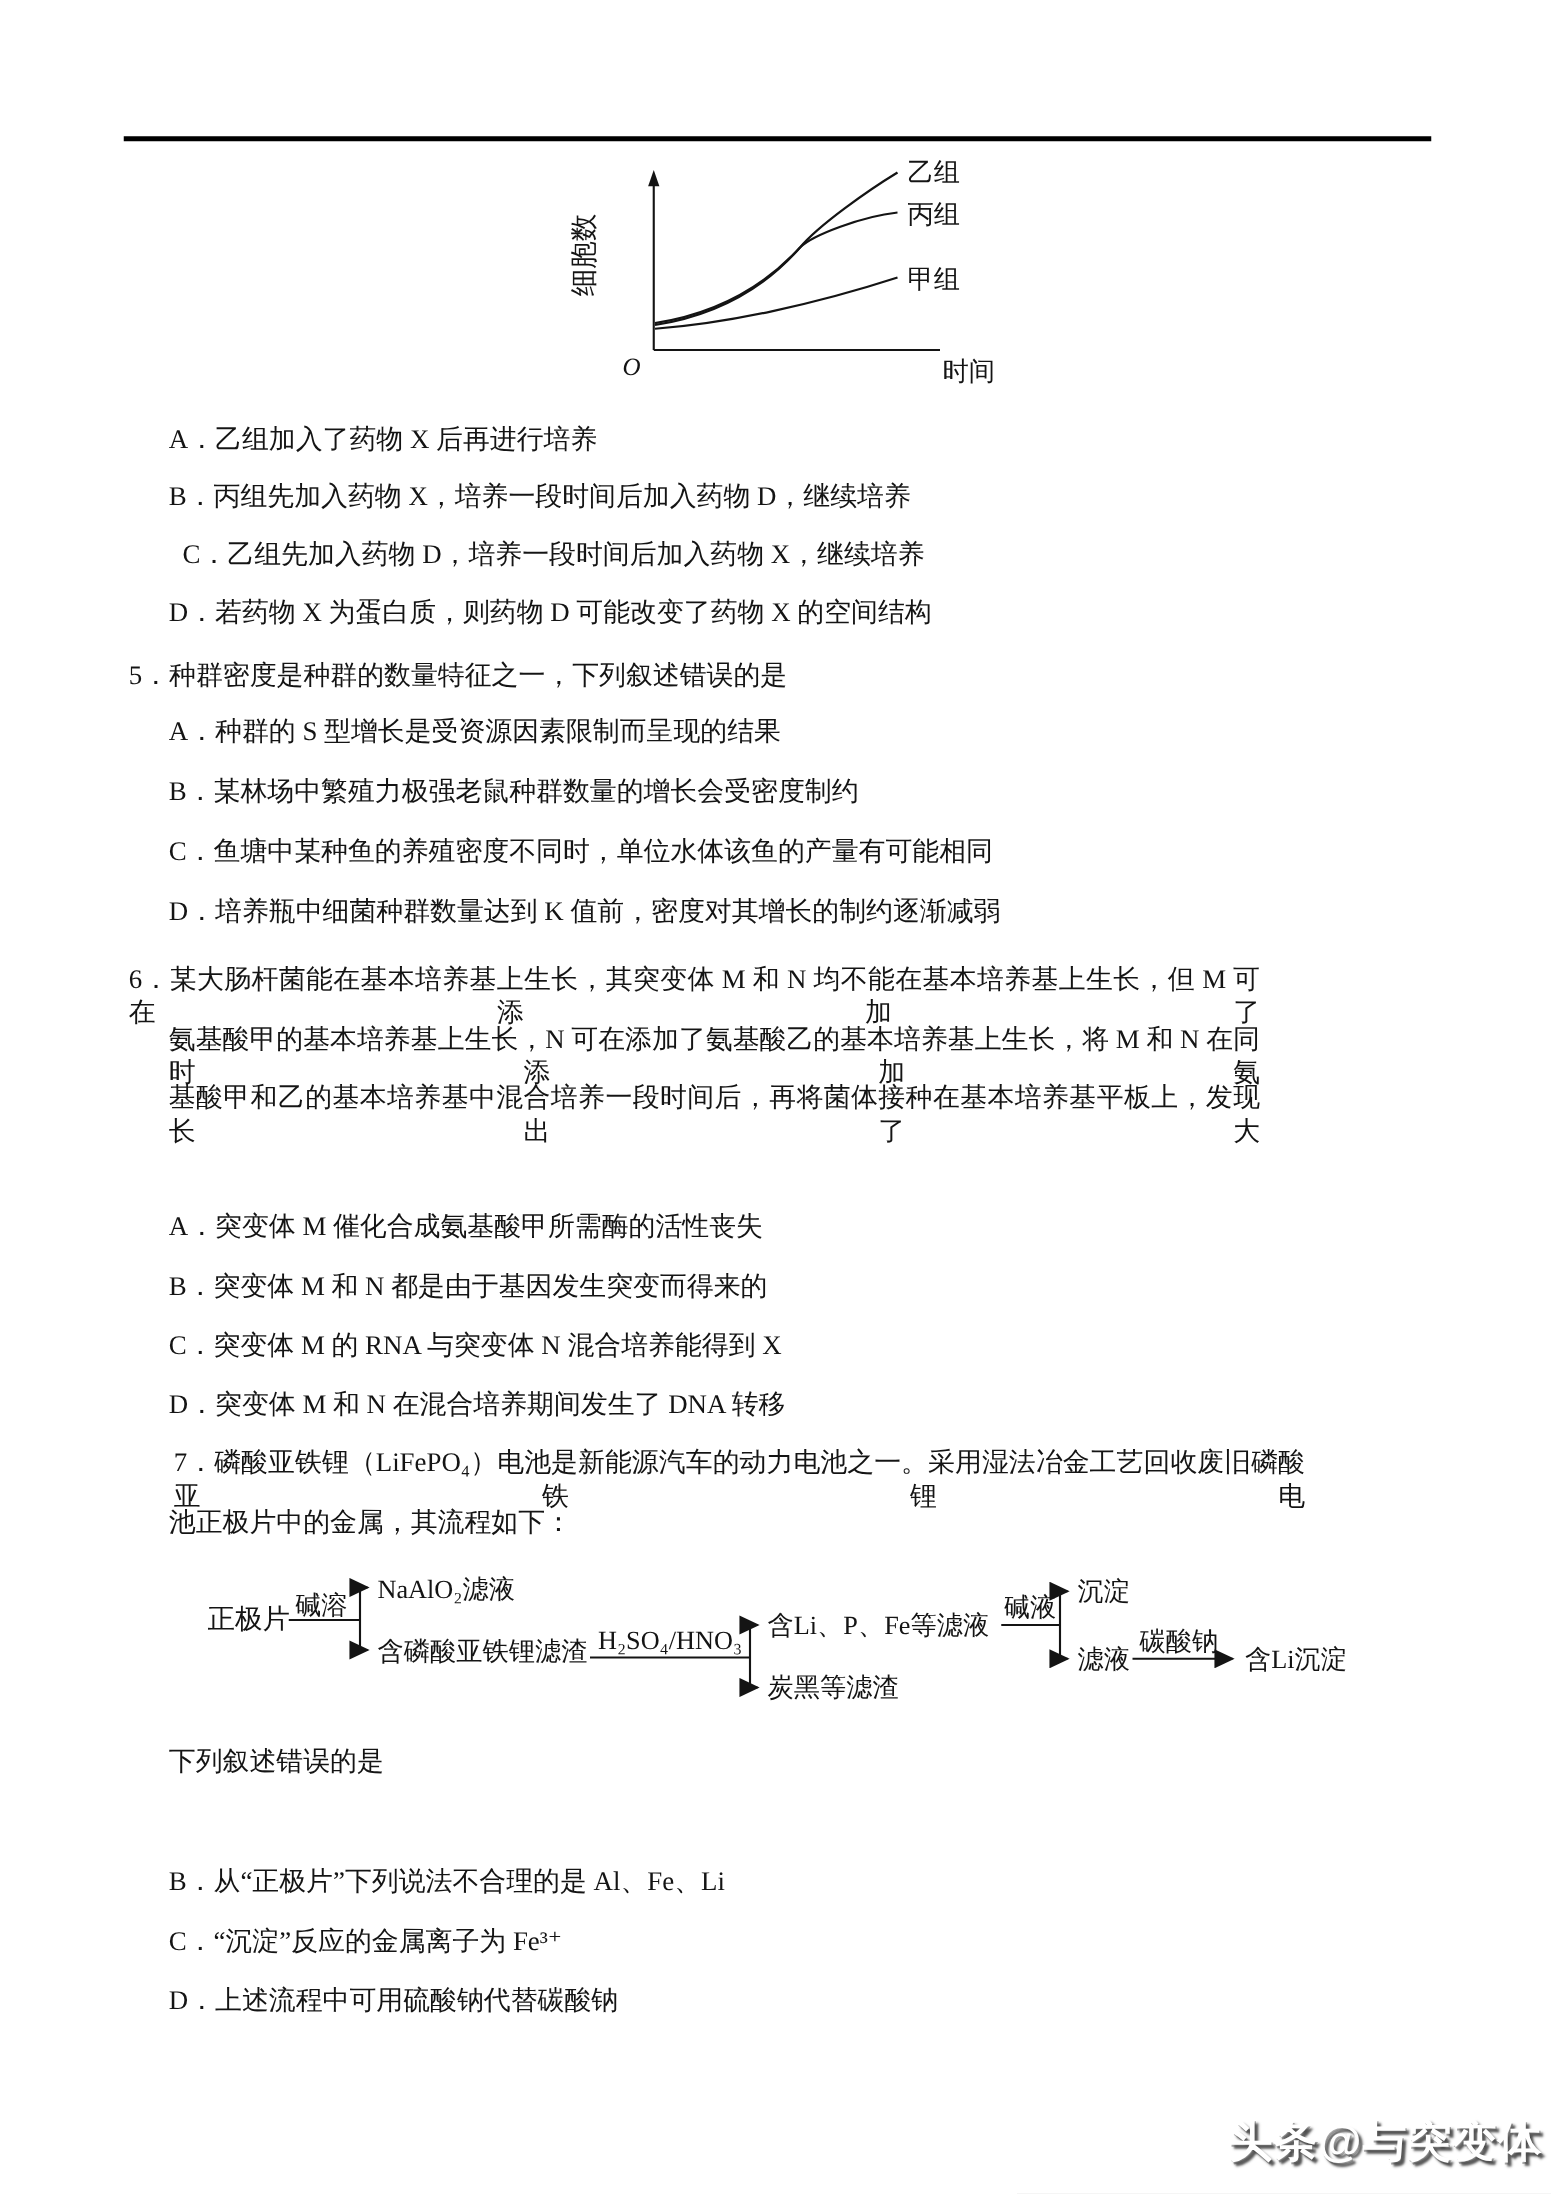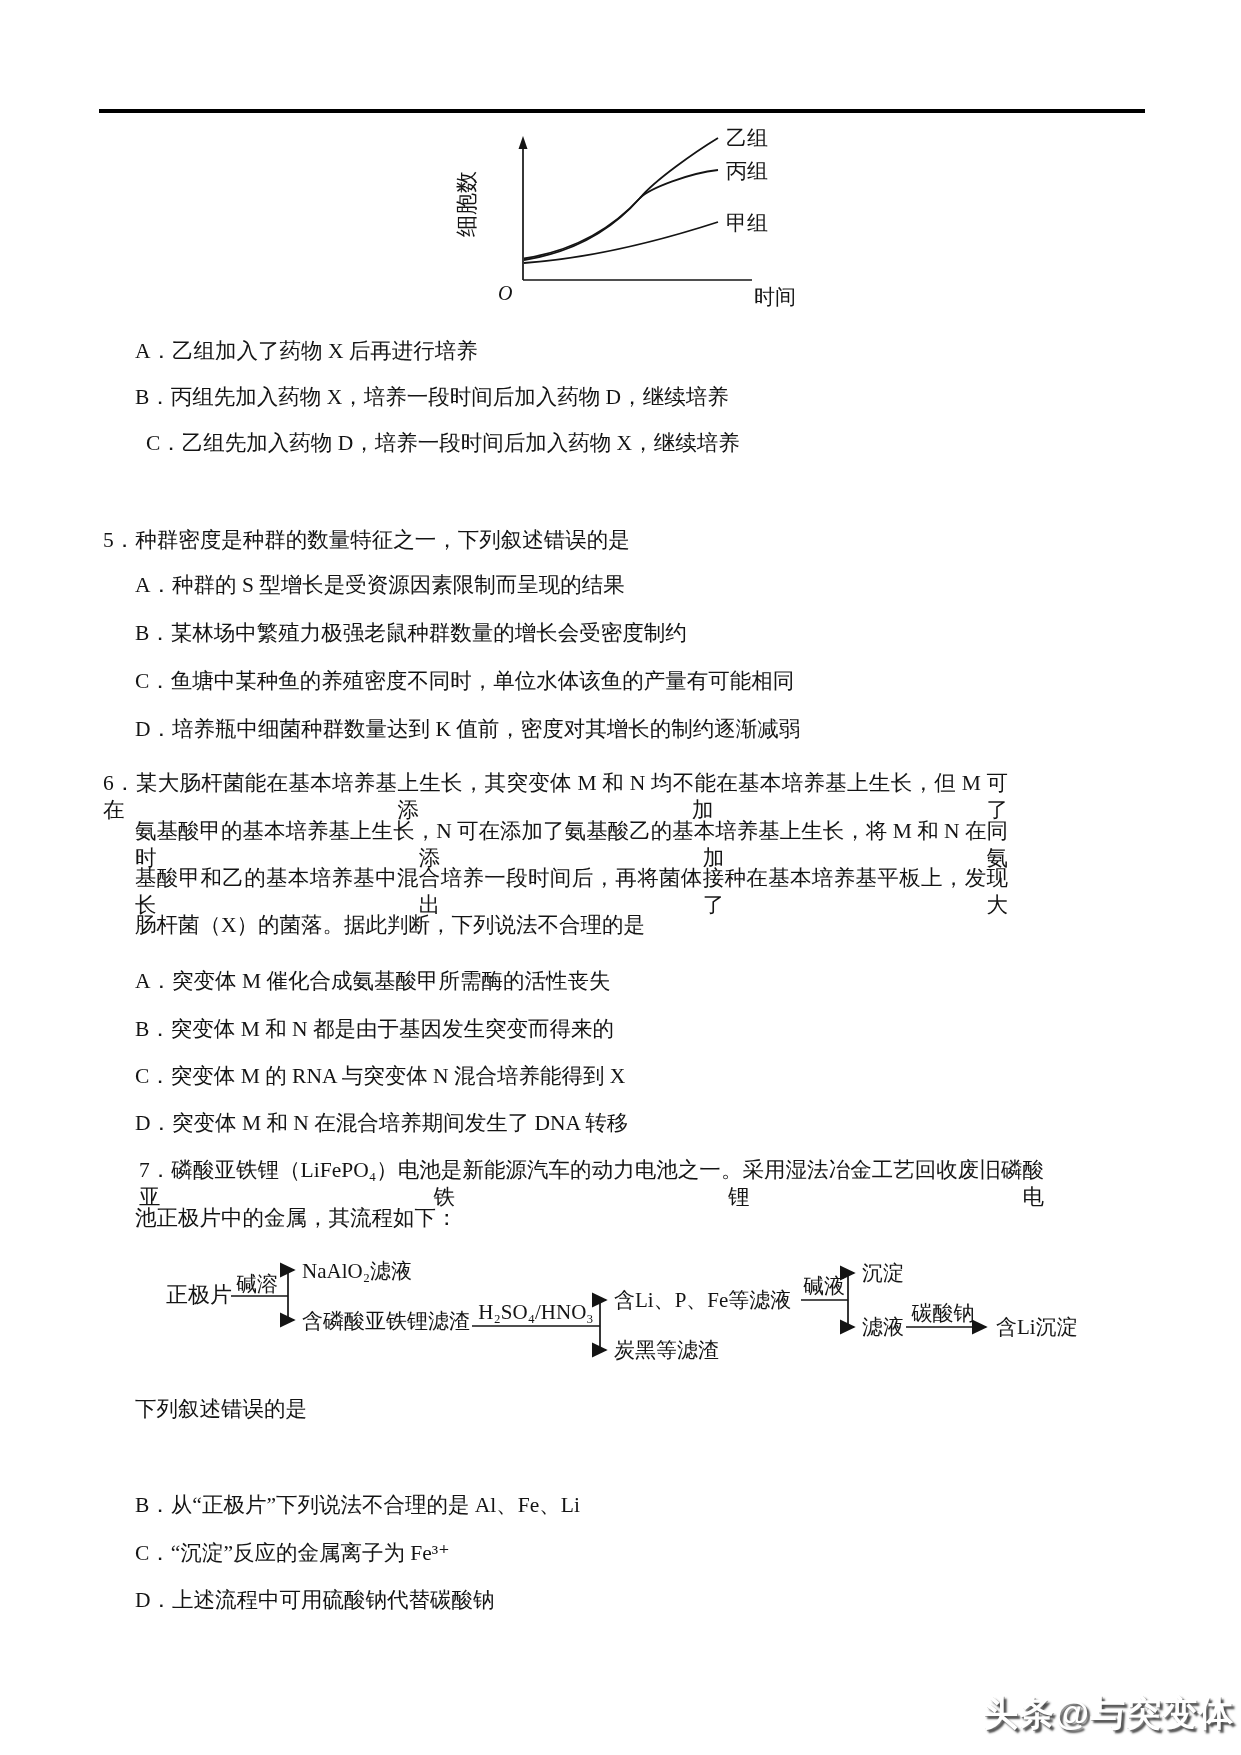--- a/index.html
+++ b/index.html
@@ -70,31 +70,31 @@
     <text x="58" y="188" font-size="20" font-style="italic">O</text>
     <text x="314" y="192" font-size="21">时间</text>
     <text x="286" y="33" font-size="21">乙组</text>
     <text x="286" y="66" font-size="21">丙组</text>
     <text x="286" y="118" font-size="21">甲组</text>
   </svg>
 
   <div class="line" style="left:135px;top:338px;">A．乙组加入了药物 X 后再进行培养</div>
   <div class="line" style="left:135px;top:384px;">B．丙组先加入药物 X，培养一段时间后加入药物 D，继续培养</div>
   <div class="line" style="left:135px;top:430px;margin-left:11px;">C．乙组先加入药物 D，培养一段时间后加入药物 X，继续培养</div>
+  <div class="line" style="left:135px;top:477px;">D．若药物 X 为蛋白质，则药物 D 可能改变了药物 X 的空间结构</div>
 
   <div class="line" style="left:103px;top:527px;">5．种群密度是种群的数量特征之一，下列叙述错误的是</div>
   <div class="line" style="left:135px;top:572px;">A．种群的 S 型增长是受资源因素限制而呈现的结果</div>
   <div class="line" style="left:135px;top:620px;">B．某林场中繁殖力极强老鼠种群数量的增长会受密度制约</div>
   <div class="line" style="left:135px;top:668px;">C．鱼塘中某种鱼的养殖密度不同时，单位水体该鱼的产量有可能相同</div>
   <div class="line" style="left:135px;top:716px;">D．培养瓶中细菌种群数量达到 K 值前，密度对其增长的制约逐渐减弱</div>
 
   <div class="jline" style="left:103px;top:770px;width:905px;">6．某大肠杆菌能在基本培养基上生长，其突变体 M 和 N 均不能在基本培养基上生长，但 M 可在添加了</div>
   <div class="jline" style="left:135px;top:818px;width:873px;">氨基酸甲的基本培养基上生长，N 可在添加了氨基酸乙的基本培养基上生长，将 M 和 N 在同时添加氨</div>
   <div class="jline" style="left:135px;top:865px;width:873px;">基酸甲和乙的基本培养基中混合培养一段时间后，再将菌体接种在基本培养基平板上，发现长出了大</div>
-  <div class="line" style="left:135px;top:912px;">肠杆菌（X）的菌落。据此判断，下列说法不合理的是</div>
   <div class="line" style="left:135px;top:968px;">A．突变体 M 催化合成氨基酸甲所需酶的活性丧失</div>
   <div class="line" style="left:135px;top:1016px;">B．突变体 M 和 N 都是由于基因发生突变而得来的</div>
   <div class="line" style="left:135px;top:1063px;">C．突变体 M 的 RNA 与突变体 N 混合培养能得到 X</div>
   <div class="line" style="left:135px;top:1110px;">D．突变体 M 和 N 在混合培养期间发生了 DNA 转移</div>
 
   <div class="jline" style="left:103px;top:1157px;width:905px;margin-left:36px;">7．磷酸亚铁锂（LiFePO₄）电池是新能源汽车的动力电池之一。采用湿法冶金工艺回收废旧磷酸亚铁锂电</div>
   <div class="line" style="left:135px;top:1205px;">池正极片中的金属，其流程如下：</div>
 
   <svg style="position:absolute;left:140px;top:1255px;" width="980" height="115" viewBox="0 0 980 115">
     <defs>

